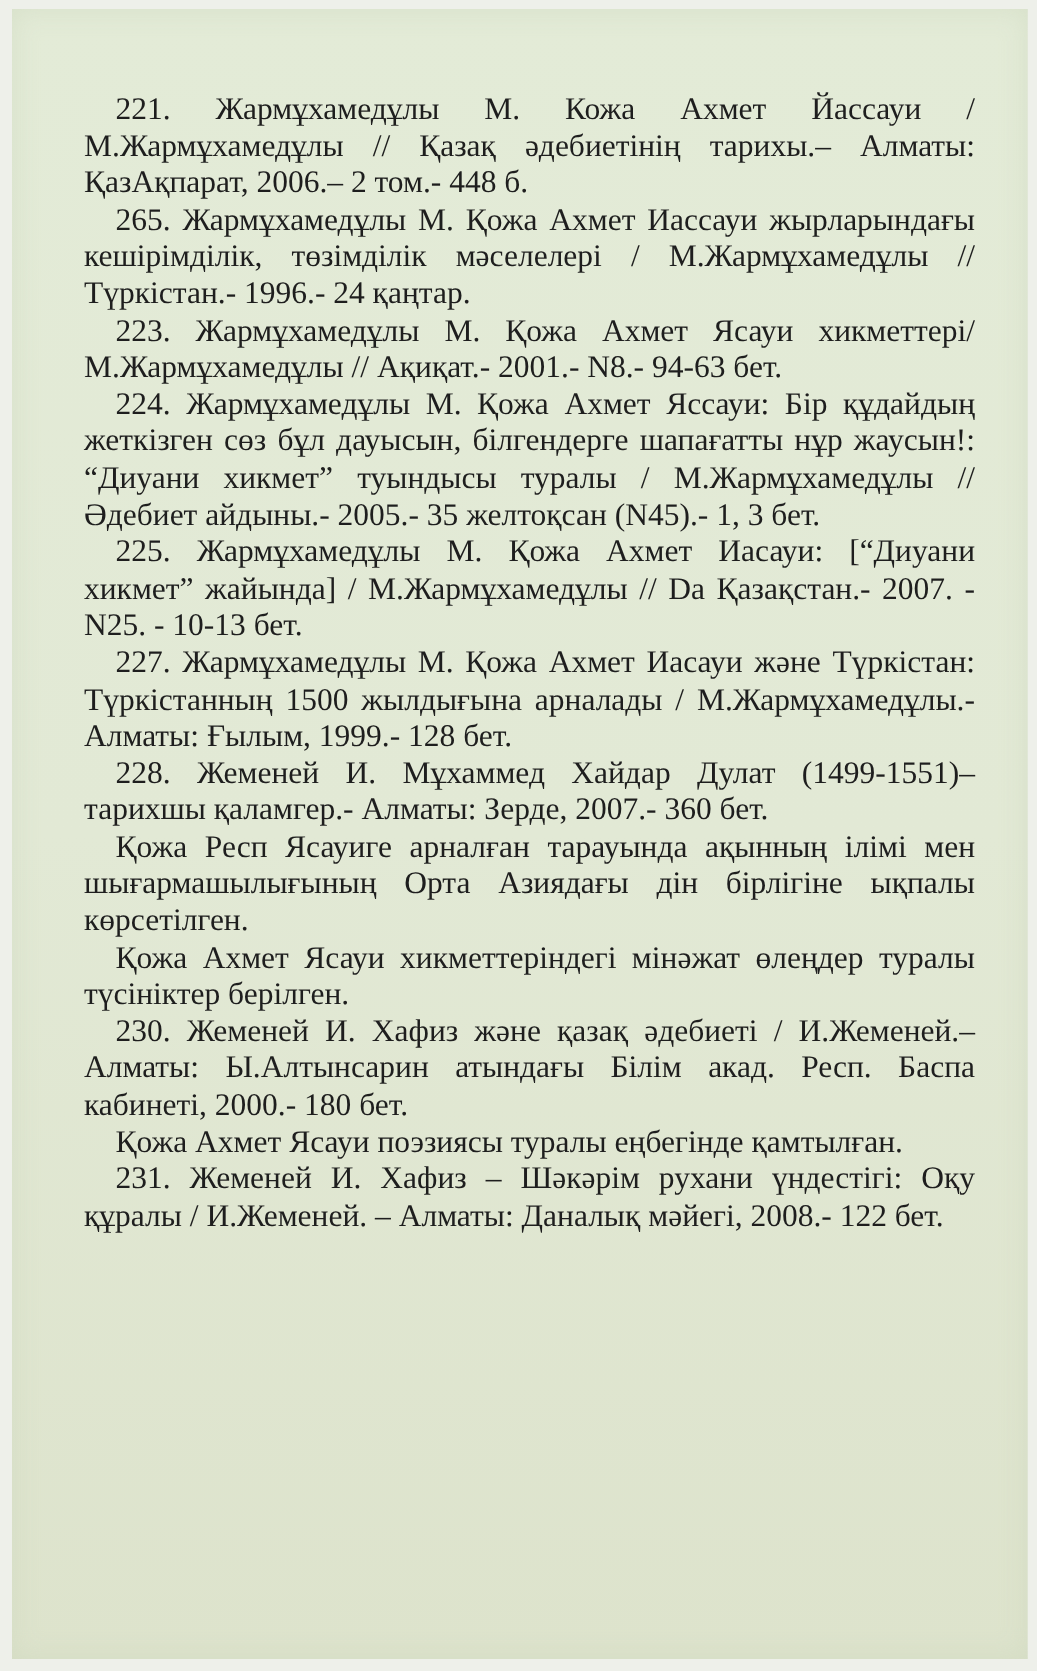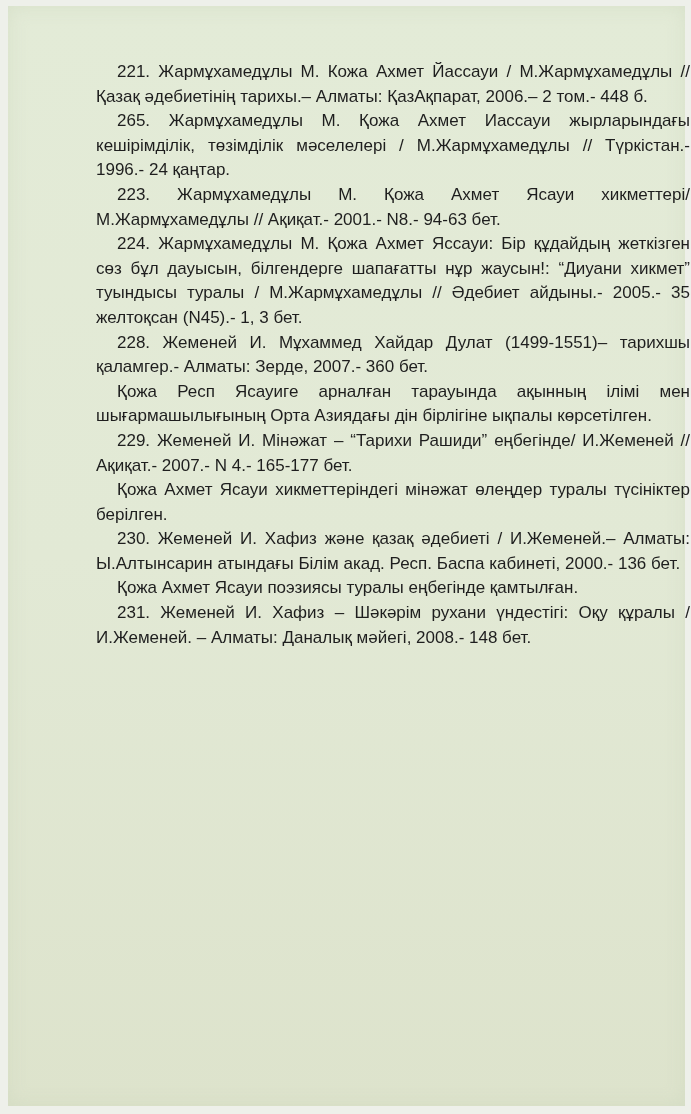--- a/index.html
+++ b/index.html
@@ -20,26 +20,25 @@
       width: 677px;
       height: 1100px;
       background: linear-gradient(180deg, #e3ebd7 0%, #e2e9d5 50%, #dde3cc 100%);
       box-shadow: inset 0 0 18px rgba(200,210,185,0.45);
     }
     .text-block {
       position: absolute;
       left: 48px;
       top: 54px;
       width: 594px;
-      font-family: Liberation Sans, sans-serif;
-      font-size: 17px;
+      font-family: Liberation Serif, serif;
+      font-size: 21px;
       line-height: 24.6px;
       color: #1e1e1e;
       text-align: justify;
-      margin-left: 40px;
     }
     .para {
       margin: 0;
       text-indent: 21px;
       text-align: justify;
     }
     .page-number {
       position: absolute;
       left: 0;
       width: 690px;
@@ -52,22 +51,23 @@
   </style>
 </head>
 <body>
 
 <div class="page">
   <div class="text-block">
     <p class="para">221. Жармұхамедұлы М. Кожа Ахмет Йассауи / М.Жармұхамедұлы // Қазақ әдебиетінің тарихы.– Алматы: ҚазАқпарат, 2006.– 2 том.- 448 б.</p>
     <p class="para">265. Жармұхамедұлы М.  Қожа Ахмет Иассауи жырларындағы кешірімділік, төзімділік мәселелері / М.Жармұхамедұлы // Түркістан.- 1996.- 24 қаңтар.</p>
     <p class="para">223. Жармұхамедұлы М.  Қожа Ахмет Ясауи хикметтері/ М.Жармұхамедұлы // Ақиқат.- 2001.- N8.- 94-63 бет.</p>
     <p class="para">224. Жармұхамедұлы М.  Қожа Ахмет Яссауи: Бір құдайдың жеткізген сөз бұл дауысын, білгендерге шапағатты нұр жаусын!: “Диуани хикмет” туындысы туралы / М.Жармұхамедұлы // Әдебиет айдыны.- 2005.-  35 желтоқсан (N45).- 1, 3 бет.</p>
+    <p class="para">225. Жармұхамедұлы М.  Қожа Ахмет Иасауи: [“Диуани хикмет” жайында] / М.Жармұхамедұлы // Da Қазақстан.- 2007. - N25. - 10-13 бет.</p>
+    <p class="para">227. Жармұхамедұлы М.  Қожа Ахмет Иасауи және Түркістан: Түркістанның 1500 жылдығына арналады / М.Жармұхамедұлы.- Алматы: Ғылым, 1999.- 128 бет.</p>
     <p class="para">228. Жеменей И.  Мұхаммед Хайдар Дулат (1499-1551)– тарихшы қаламгер.- Алматы: Зерде, 2007.- 360 бет.</p>
     <p class="para">Қожа Респ Ясауиге арналған тарауында ақынның ілімі мен шығармашылығының Орта Азиядағы дін бірлігіне ықпалы көрсетілген.</p>
-    <p class="para">229. Жеменей И.  Мінәжат – “Тарихи Рашиди” еңбегінде/ И.Жеменей // Ақиқат.- 2007.- N 4.- 165-177 бет.</p>
     <p class="para">Қожа Ахмет Ясауи хикметтеріндегі мінәжат өлеңдер туралы түсініктер берілген.</p>
-    <p class="para">230. Жеменей И. Хафиз және қазақ әдебиеті / И.Жеменей.– Алматы: Ы.Алтынсарин атындағы Білім акад. Респ. Баспа кабинеті, 2000.- 136 бет.</p>
+    <p class="para">230. Жеменей И. Хафиз және қазақ әдебиеті / И.Жеменей.– Алматы: Ы.Алтынсарин атындағы Білім акад. Респ. Баспа кабинеті, 2000.- 180 бет.</p>
     <p class="para">Қожа Ахмет Ясауи поэзиясы туралы еңбегінде қамтылған.</p>
-    <p class="para">231. Жеменей И. Хафиз – Шәкәрім рухани үндестігі: Оқу құралы / И.Жеменей. – Алматы: Даналық мәйегі, 2008.- 148 бет.</p>
+    <p class="para">231. Жеменей И. Хафиз – Шәкәрім рухани үндестігі: Оқу құралы / И.Жеменей. – Алматы: Даналық мәйегі, 2008.- 122 бет.</p>
   </div>
   <div class="page-number">45</div>
 </div>
 
 </body></html>

